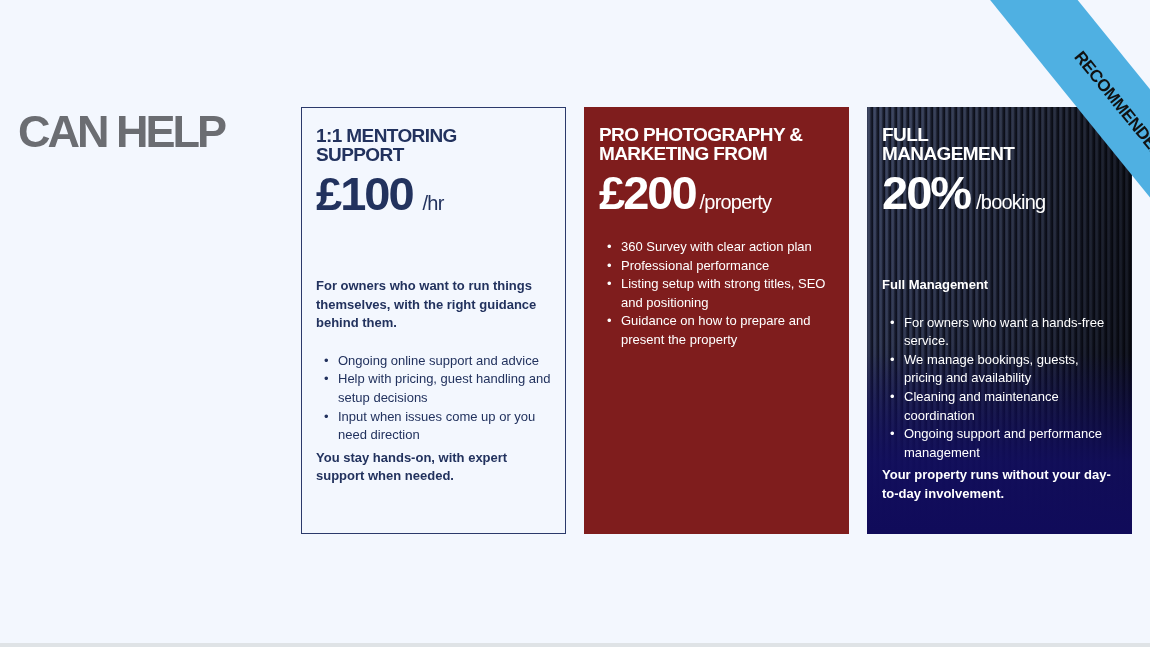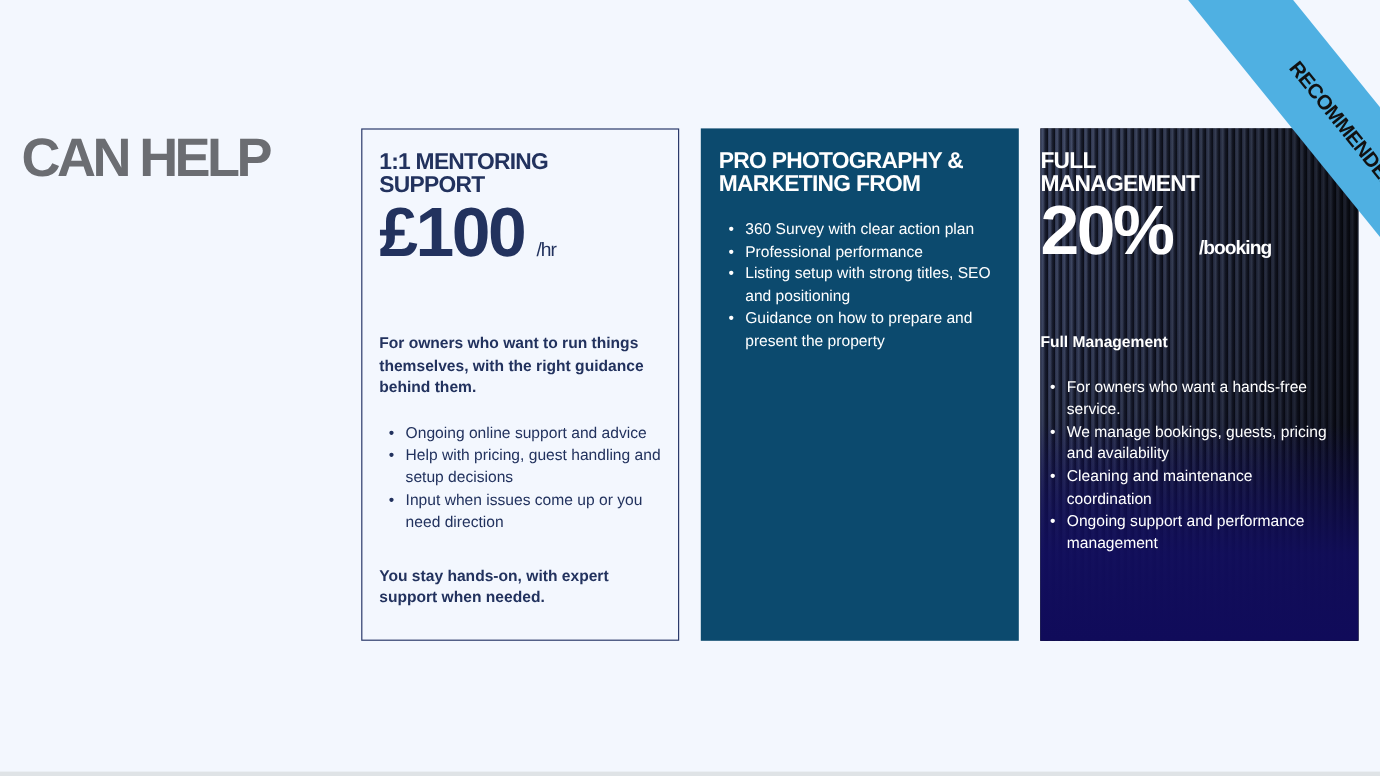--- a/index.html
+++ b/index.html
@@ -18,61 +18,61 @@
     letter-spacing: -3px; color: #6b6d72;
     font-family: "Liberation Sans", sans-serif;
   }
   .section-heading span { display: block; }
 
   .card {
     position: absolute; top: 107px; height: 427px; width: 265px;
     padding: 16px 14px 0 14px;
   }
   .card-mentoring { left: 301px; border: 1.5px solid #2b3a6b; background: #f3f7fe; color: #22325e; }
-  .card-photo { left: 584px; background: #0c4a6e; color: #ffffff; padding-left: 15px; }
+  .card-photo { left: 584px; background: #7f1d1d; color: #ffffff; padding-left: 15px; }
   .card-full {
     left: 867px; color: #ffffff; overflow: hidden;
     background:
       linear-gradient(180deg, rgba(8,10,20,0) 0%, rgba(10,12,40,0.2) 55%, rgba(12,10,70,0.95) 100%),
       repeating-linear-gradient(90deg, #2e3650 0px, #46506c 2px, #1a1f30 4px, #0c0f1a 6px),
       #0b0e1a;
-    padding-left: 0;
+    padding-left: 15px;
   }
   .card-full .dim {
     position: absolute; inset: 0;
     background: linear-gradient(90deg, rgba(0,0,0,0) 0%, rgba(0,0,0,0.25) 60%, rgba(0,0,0,0.6) 100%);
   }
   .card-full .glow {
     position: absolute; left: 0; right: 0; bottom: 0; height: 180px;
     background: linear-gradient(180deg, rgba(20,20,90,0) 0%, rgba(18,14,96,0.85) 60%, #100b5a 100%);
   }
   .card-inner { position: relative; z-index: 1; }
 
   .card-title {
     font-size: 19px; line-height: 19px; font-weight: 700; letter-spacing: -0.6px;
     text-transform: uppercase; margin-top: 2px;
   }
   .price-row { display: flex; align-items: baseline; margin-top: 4px; height: 52px; }
-  .price-amount { font-size: 58px; font-weight: 700; letter-spacing: -2px; line-height: 52px; }
-  .price-unit { font-size: 16px; letter-spacing: -0.8px; margin-left: 10px; font-weight: 400; }
+  .price-amount { font-size: 47px; font-weight: 700; letter-spacing: -2px; line-height: 52px; }
+  .price-unit { font-size: 20px; letter-spacing: -0.8px; margin-left: 10px; font-weight: 400; }
   .card-photo .price-unit { margin-left: 4px; }
-  .card-full .price-unit { margin-left: 22px; font-weight: bold; }
+  .card-full .price-unit { margin-left: 6px; }
 
   .card-intro {
     margin-top: 57px; font-size: 13px; line-height: 18.6px; font-weight: 700;
   }
   .feature-list { margin-top: 19px; list-style: none; }
   .card-full .feature-list { margin-top: 19px; }
   .feature-item {
     position: relative; padding-left: 22px; font-size: 13px; line-height: 18.6px; font-weight: 400;
   }
   .feature-item .bullet {
     position: absolute; left: 8px; top: 0; font-size: 13px;
   }
-  .card-outro { margin-top: 26px; font-size: 13px; line-height: 18.6px; font-weight: 700; }
+  .card-outro { margin-top: 4px; font-size: 13px; line-height: 18.6px; font-weight: 700; }
 
   .ribbon {
     position: absolute; left: 900px; top: 60px; width: 420px; height: 68px;
     background: #4fb0e2; transform-origin: center center; transform: rotate(51deg);
     display: flex; align-items: center; justify-content: center; z-index: 5;
   }
   .ribbon-label {
     color: #111111; font-weight: 700; font-size: 17px; letter-spacing: -0.5px;
     text-transform: uppercase; margin-left: 28px;
   }
@@ -105,20 +105,24 @@
       <p class="card-outro">You stay hands-on, with expert support when needed.</p>
     </div>
   </div>
 
   <div class="card card-photo">
     <div class="card-inner">
       <div class="card-title">
         <div>PRO PHOTOGRAPHY &amp;</div>
         <div>MARKETING FROM</div>
       </div>
+      <div class="price-row">
+        <span class="price-amount">£200</span>
+        <span class="price-unit">/property</span>
+      </div>
       <ul class="feature-list">
         <li class="feature-item"><span class="bullet">•</span><span>360 Survey with clear action plan</span></li>
         <li class="feature-item"><span class="bullet">•</span><span>Professional performance</span></li>
         <li class="feature-item"><span class="bullet">•</span><span>Listing setup with strong titles, SEO and positioning</span></li>
         <li class="feature-item"><span class="bullet">•</span><span>Guidance on how to prepare and present the property</span></li>
       </ul>
     </div>
   </div>
 
   <div class="card card-full">
@@ -133,20 +137,21 @@
         <span class="price-amount">20%</span>
         <span class="price-unit">/booking</span>
       </div>
       <p class="card-intro">Full Management</p>
       <ul class="feature-list">
         <li class="feature-item"><span class="bullet">•</span><span>For owners who want a hands-free service.</span></li>
         <li class="feature-item"><span class="bullet">•</span><span>We manage bookings, guests, pricing and availability</span></li>
         <li class="feature-item"><span class="bullet">•</span><span>Cleaning and maintenance coordination</span></li>
         <li class="feature-item"><span class="bullet">•</span><span>Ongoing support and performance management</span></li>
       </ul>
+      <p class="card-outro">Your property runs without your day-to-day involvement.</p>
     </div>
   </div>
 
   <div class="ribbon">
     <span class="ribbon-label">RECOMMENDED</span>
   </div>
 
   <div class="bottom-bar"></div>
 </div>
 

